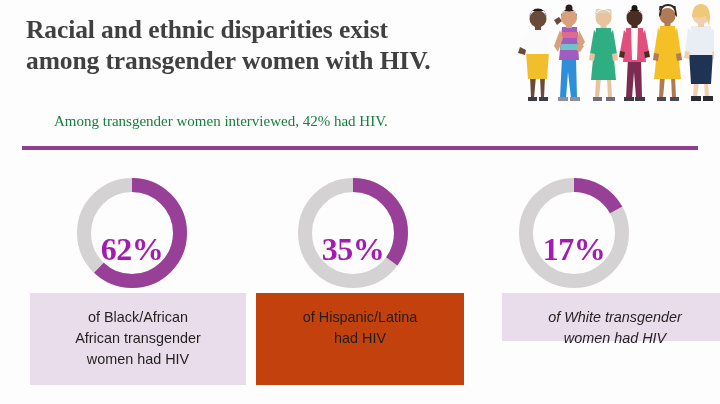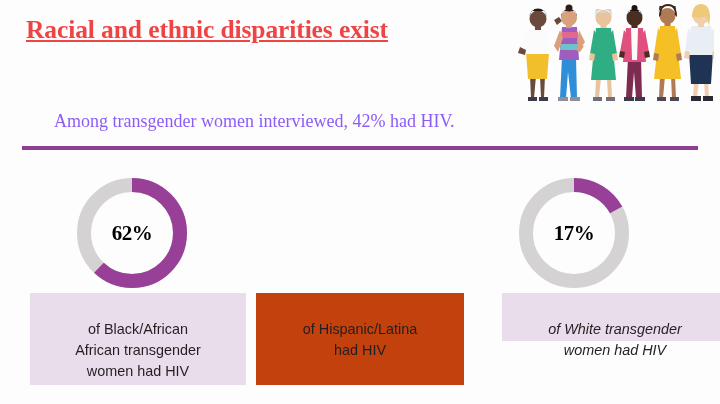--- a/index.html
+++ b/index.html
@@ -43,23 +43,23 @@
     font-size: 25.5px;
     line-height: 31px;
     letter-spacing: -0.1px;
   }
   .title-line { display: block; white-space: nowrap; }
 
   .subtitle {
     position: absolute;
     left: 54px;
     top: 110px;
-    color: #8b5cf6;
+    color: #15803d;
     font-family: "Liberation Serif", "DejaVu Serif", serif;
-    font-size: 18px;
+    font-size: 15px;
     line-height: 22px;
     white-space: nowrap;
   }
 
   .divider {
     position: absolute;
     left: 22px;
     top: 146px;
     width: 676px;
     height: 4px;
@@ -95,66 +95,67 @@
   .donut-wrap.d2 { left: 511px; }
 
   .donut-wrap svg {
     position: absolute;
     left: 0;
     top: 0;
   }
   .donut-label {
     position: absolute;
     left: 0;
-    top: 0;
+    top: 16px;
     width: 126px;
     height: 126px;
     display: flex;
     align-items: center;
     justify-content: center;
-    color: #000000;
+    color: #a21caf;
     font-family: "Liberation Serif", "DejaVu Serif", serif;
     font-weight: bold;
-    font-size: 21px;
+    font-size: 32px;
     letter-spacing: -0.5px;
   }
 
   
   .captions {
     position: absolute;
     left: 0;
     top: 293px;
     width: 720px;
     height: 96px;
   }
   .caption {
     position: absolute;
     top: 0;
     box-sizing: border-box;
-    padding: 26px 6px 10px 6px;
+    padding: 14px 6px 10px 6px;
     text-align: center;
     color: #231f20;
     font-family: "Liberation Sans", sans-serif;
     font-size: 14.4px;
     line-height: 21px;
   }
   .caption.c0 { left: 30px;  width: 216px; height: 92px; background: #e9ddeb; }
   .caption.c1 { left: 256px; width: 208px; height: 92px; background: transparent; }
   .caption.c2 { left: 502px; width: 226px; height: 48px; background: #e9ddeb; font-style: italic; }
   .caption .cline { display: block; white-space: nowrap; }
 </style>
 </head>
 <body>
 
 <div id="page">
 
   <div class="header">
 
-    <div class="title" style="color: #ef4444; text-decoration: underline;">
+    <div class="title" style="color: #404040;">
       <span class="title-line">Racial and ethnic disparities exist</span>
+      <span class="title-line">among transgender women with HIV.</span>
     </div>
 
     <div class="subtitle">Among transgender women interviewed, 42% had HIV.</div>
 
     <div class="divider" style="background: rgb(143, 63, 146);"></div>
 
     <div class="illustration">
       <svg width="200" height="106" viewBox="0 0 200 106" xmlns="http://www.w3.org/2000/svg">
 
         <g>
@@ -286,20 +287,27 @@
   <div class="donuts">
 
     <div class="donut-wrap d0">
       <svg width="126" height="126" viewBox="0 0 126 126" xmlns="http://www.w3.org/2000/svg">
         <circle cx="63" cy="63" r="48" fill="none" stroke="#d4d2d3" stroke-width="14"></circle>
         <circle id="arc0" cx="63" cy="63" r="48" fill="none" stroke="#983f98" stroke-width="14" transform="rotate(-90 63 63)" stroke-dasharray="186.99 115.61"></circle>
       </svg>
       <div class="donut-label">62%</div>
     </div>
 
+    <div class="donut-wrap d1">
+      <svg width="126" height="126" viewBox="0 0 126 126" xmlns="http://www.w3.org/2000/svg">
+        <circle cx="63" cy="63" r="48" fill="none" stroke="#d4d2d3" stroke-width="14"></circle>
+        <circle id="arc1" cx="63" cy="63" r="48" fill="none" stroke="#983f98" stroke-width="14" transform="rotate(-90 63 63)" stroke-dasharray="105.56 197.04"></circle>
+      </svg>
+      <div class="donut-label">35%</div>
+    </div>
 
     <div class="donut-wrap d2">
       <svg width="126" height="126" viewBox="0 0 126 126" xmlns="http://www.w3.org/2000/svg">
         <circle cx="63" cy="63" r="48" fill="none" stroke="#d4d2d3" stroke-width="14"></circle>
         <circle id="arc2" cx="63" cy="63" r="48" fill="none" stroke="#983f98" stroke-width="14" transform="rotate(-90 63 63)" stroke-dasharray="51.27 251.32"></circle>
       </svg>
       <div class="donut-label">17%</div>
     </div>
   </div>
 

